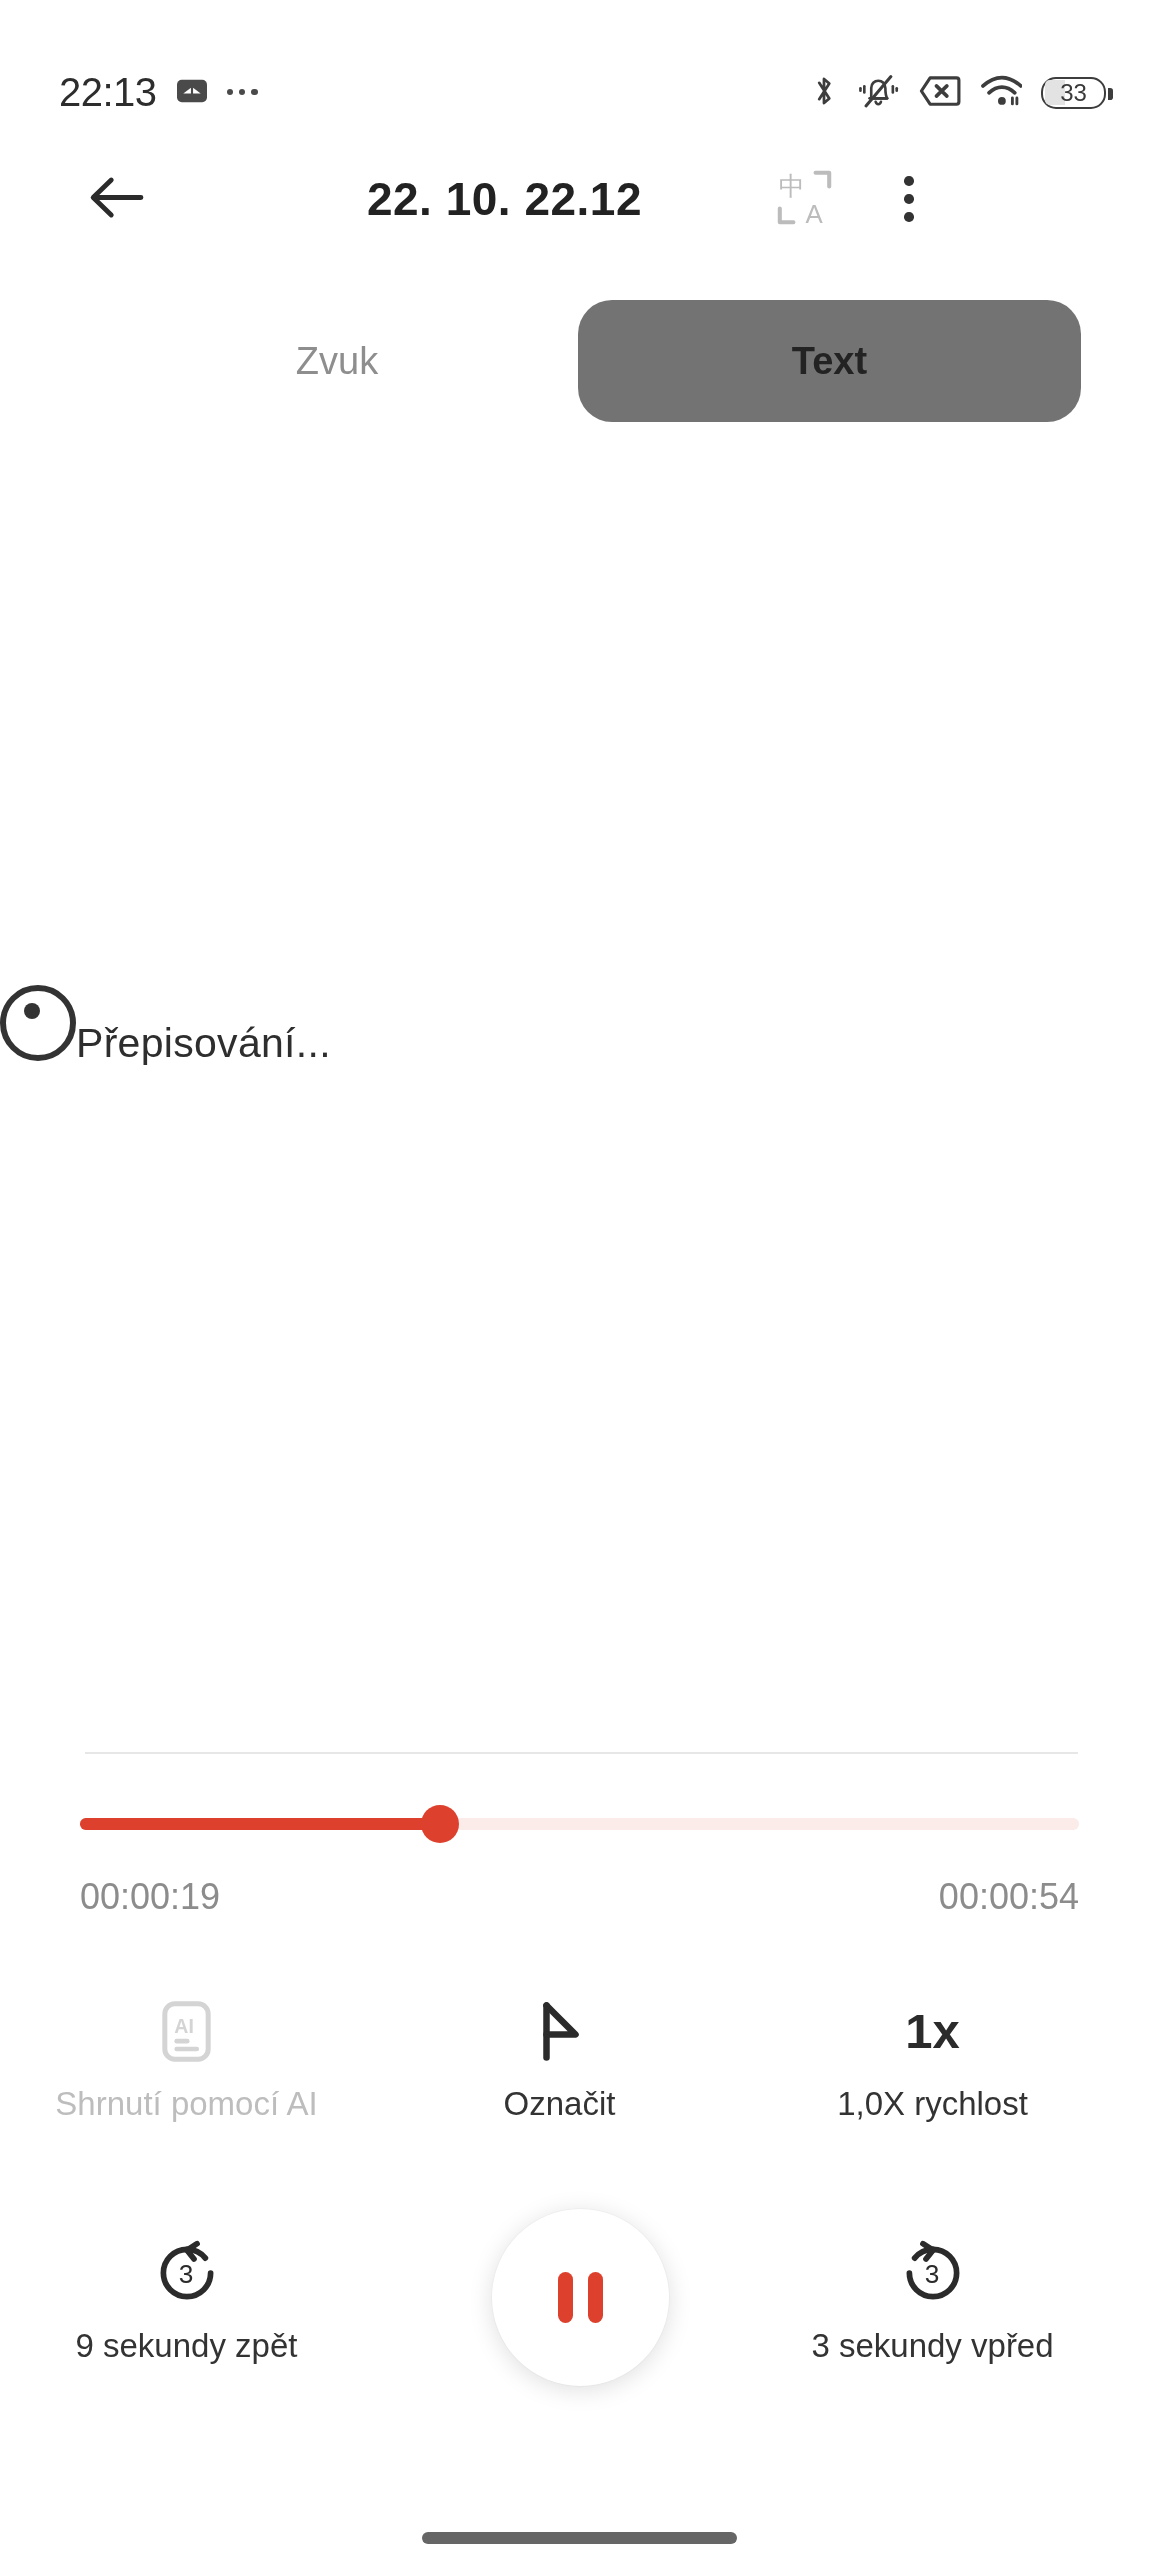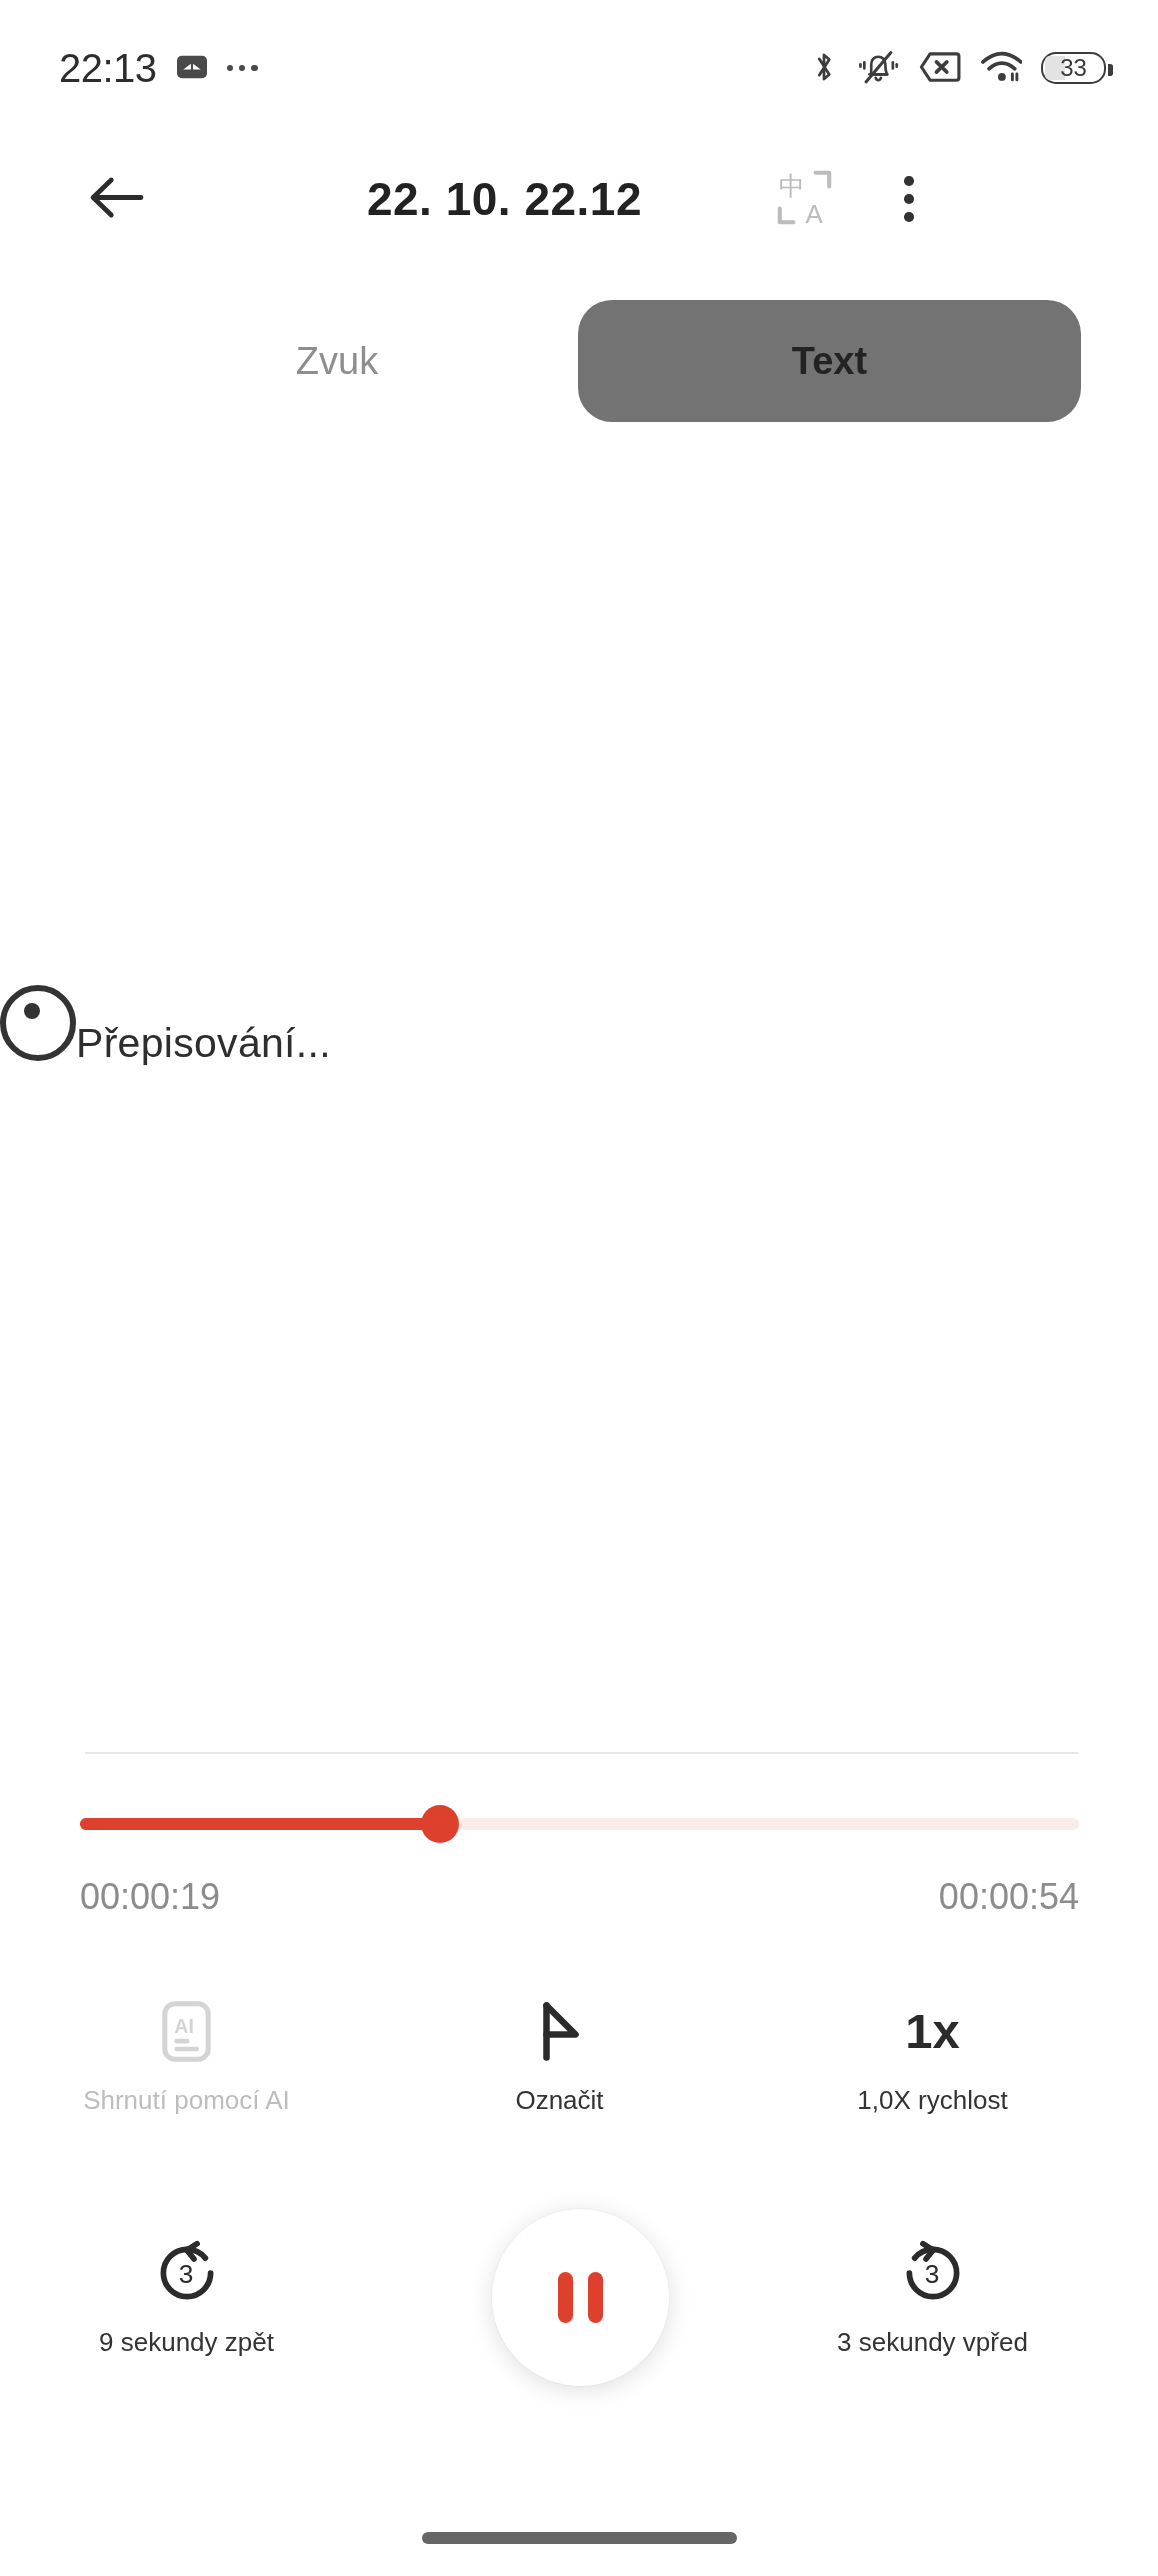--- a/index.html
+++ b/index.html
@@ -15,25 +15,25 @@
   .screen {
     position: relative;
     width: 1159px;
     height: 2576px;
     background: #ffffff;
   }
 
   
   .status-bar {
     position: absolute;
-    top: 16px; left: 0;
+    top: 8px; left: 0;
     width: 1159px;
     height: 104px;
     display: flex;
-    align-items: center;
+    align-items: flex-end;
     justify-content: space-between;
     padding: 0 53px 0 59px;
     gap: 24px;
   }
   .status-left {
     display: flex;
     align-items: center;
     gap: 17px;
   }
   .status-clock {
@@ -271,21 +271,21 @@
     align-items: center;
   }
   .action-ico {
     height: 82px;
     display: flex;
     align-items: center;
     justify-content: center;
   }
   .action-lbl {
     margin-top: 13.3px;
-    font-size: 26px;
+    font-size: 33px;
     color: #333333;
     white-space: nowrap;
   }
   .action-cell.disabled .action-lbl { color: #bdbdbd; }
 
   .speed-glyph {
     font-size: 49px;
     font-weight: 700;
     color: #2b2b2b;
     line-height: 1;

